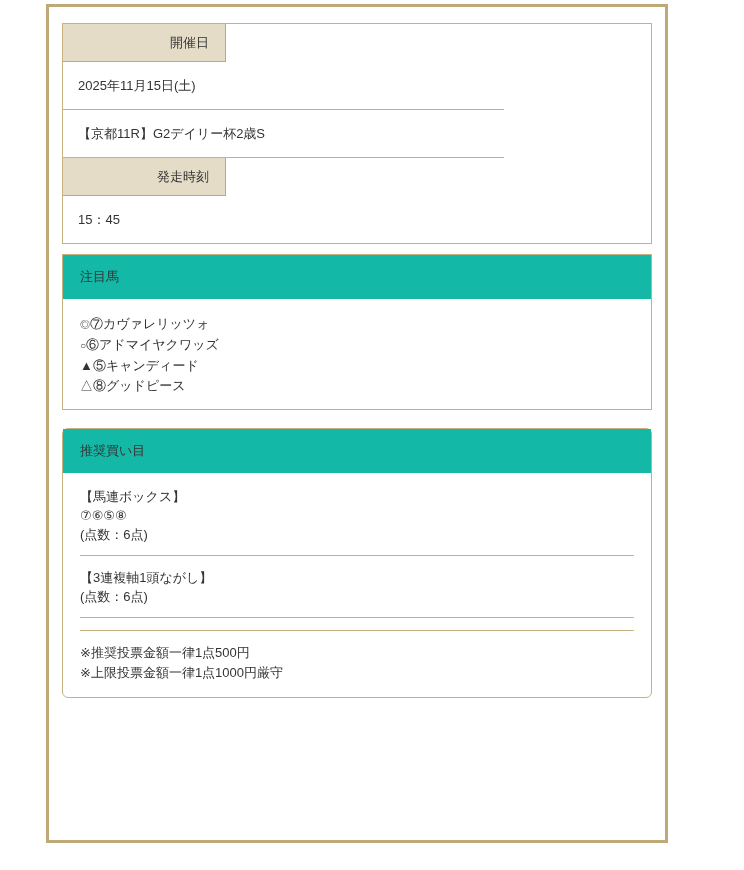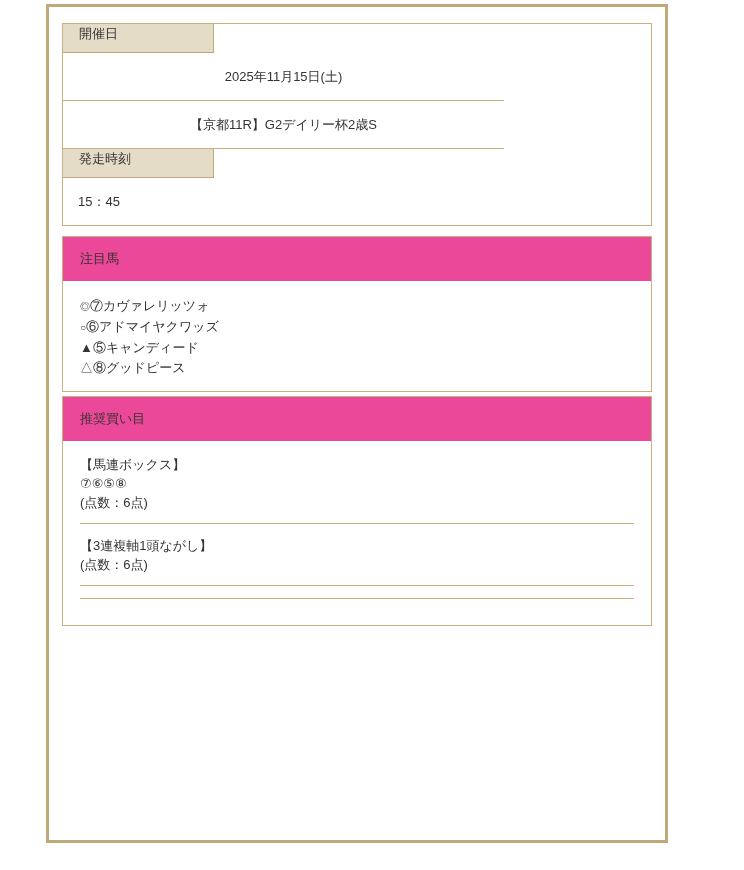--- a/index.html
+++ b/index.html
@@ -7,33 +7,33 @@
     width:744px;height:870px;position:relative;background:#ffffff;
     font-family:"Liberation Sans","DejaVu Sans",sans-serif;
     font-size:13px;color:#333333;
   }
   .frame{
     box-sizing:border-box;position:absolute;left:46px;top:4px;width:622px;min-height:839px;
     border:3px solid #c0a978;padding:16px 13px 14px;background:#ffffff;
   }
   .card{border:1px solid #c9b282;background:#ffffff;}
   .card-watch{margin-top:10px;}
-  .card-bets{margin-top:4px;}
+  .card-bets{margin-top:18px;border-radius:6px;}
 
   
   .info-tab{
-    box-sizing:border-box;display:inline-block;width:151px;
-    padding:1px 16px 9px;background:#e5dcc7;
-    border-right:1px solid #bfa87a;border-bottom:1px solid #bfa87a;
+    box-sizing:border-box;display:inline-block;width:163px;
+    padding:10px 16px 9px;background:#e5dcc7;
+    border-right:1px solid #bfa87a;border-bottom:1px solid #bfa87a;text-align:right;
   }
   .info-value{padding:15px 15px 14px;box-sizing:border-box;}
-  .info-value.with-divider{width:75%;border-bottom:1px solid #c9b282;text-align:center;}
+  .info-value.with-divider{width:75%;border-bottom:1px solid #c9b282;}
 
   
-  .card-header{background:#ec4899;padding:13px 17px;}
+  .card-header{background:#14b8a6;padding:13px 17px;}
   .horses-body{padding:15px 17px 13px;line-height:20px;font-family:Liberation Serif, serif;}
   .horse-line{white-space:nowrap;}
   .mark{display:inline-block;}
   .mark-sm{font-size:10px;}
   .bets-body{padding:14px 17px 14px;line-height:19px;}
   .divider{border-bottom:1px solid #c9b282;margin:11px 0 12px;}
   .notes{margin-top:12px;line-height:20px;}
 </style>
 </head>
 <body>
@@ -79,17 +79,21 @@
       <div class="bet-group">
         <div>【3連複軸1頭ながし】</div>
         <div>(点数：6点)</div>
       </div>
 
       <div class="divider"></div>
 
 
       <div class="divider"></div>
 
+      <div class="notes">
+        <div>※推奨投票金額一律1点500円</div>
+        <div>※上限投票金額一律1点1000円厳守</div>
+      </div>
 
     </div>
   </div>
 
 </div>
 
 </body></html>

